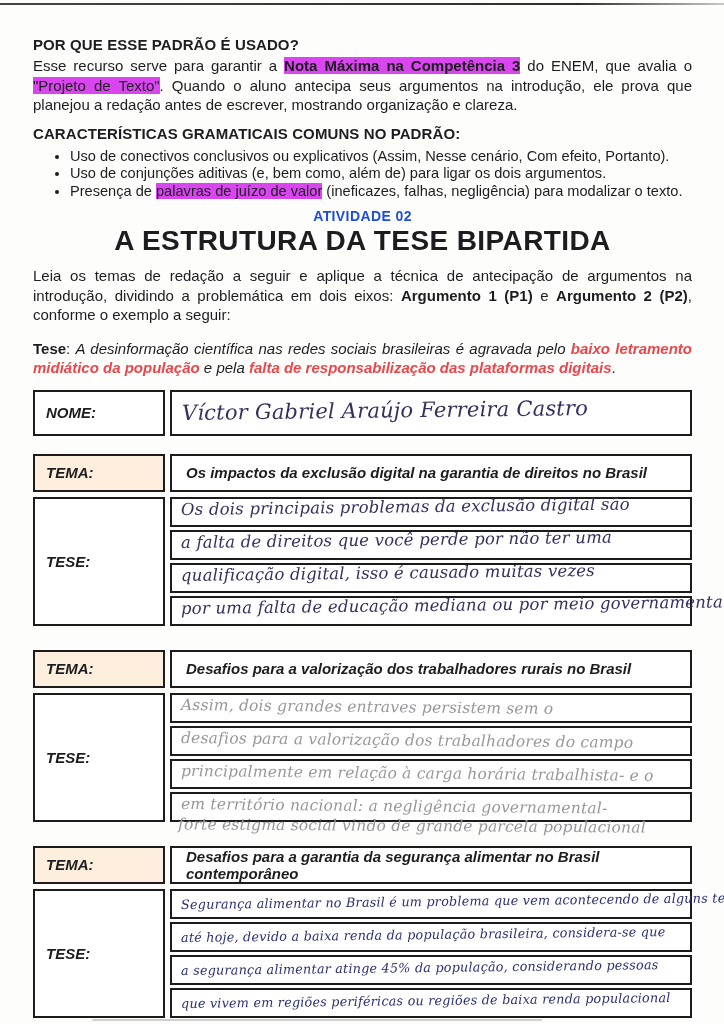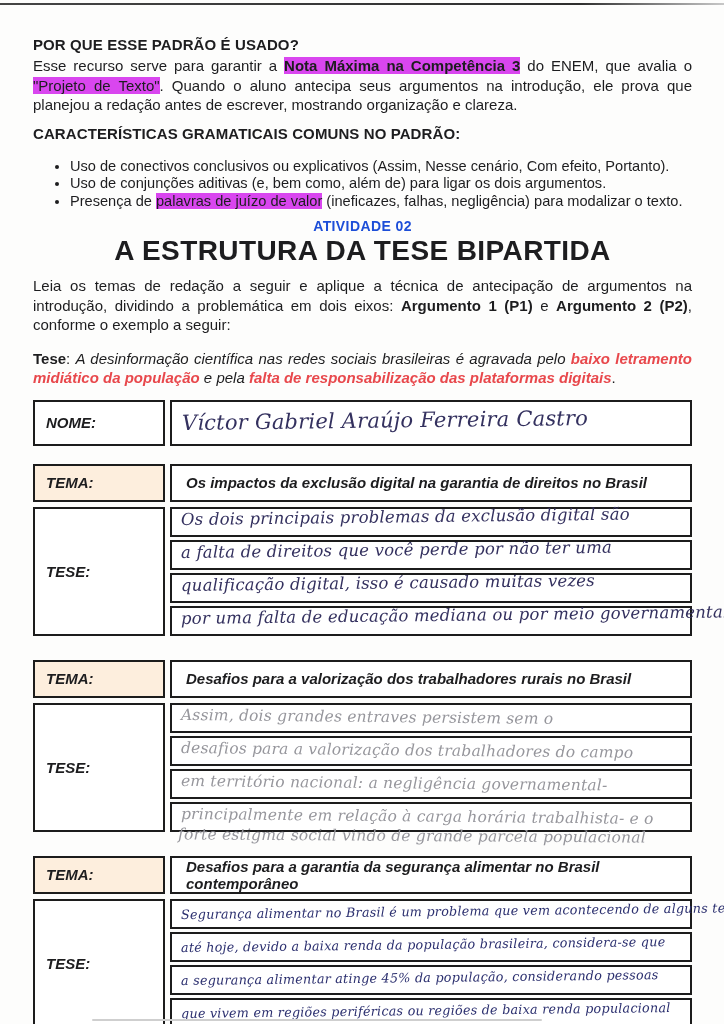--- a/index.html
+++ b/index.html
@@ -18,21 +18,21 @@
     background: #cfcfcf; border-radius: 2px;
   }
   .content { padding: 36px 32px 0 33px; }
 
   .h { font-size: 15px; font-weight: 700; margin: 0 0 3px; letter-spacing: .1px; }
   .p { font-size: 15px; line-height: 19.5px; text-align: justify; margin: 0 0 10px; }
   .b { font-weight: 700; }
   .hl { background: #d946ef; }
   .hl-peach { background: #fbe5c4; }
 
-  ul.features { margin: 16px 0 4px; padding-left: 37px; }
+  ul.features { margin: 6px 0 4px; padding-left: 37px; }
   ul.features li { font-size: 14.6px; line-height: 17.6px; text-align: justify; }
 
   .activity-label { text-align: center; color: #1d4ed8; font-weight: 700; font-size: 14px; margin: 8px 0 0; letter-spacing: .4px; }
   .doc-title { text-align: center; font-size: 28px; font-weight: 700; margin: 1px 0 9px; letter-spacing: .4px; }
 
   .example { font-size: 15px; line-height: 19.5px; margin: 14px 0 0; text-align: justify; }
   .it { font-style: italic; }
   .red-b { color: #e8484c; font-weight: 700; font-style: italic; }
 
   .cellbox { border: 2px solid #1c1c1c; background: #fff; }
@@ -141,24 +141,24 @@
       <div class="row tese-row">
         <div class="cellbox label-cell">TESE:</div>
         <div class="tese-lines">
           <div class="cellbox ruled">
               <span class="hw ink-pencil">Assim, dois grandes entraves persistem sem o</span>
             </div>
           <div class="cellbox ruled">
               <span class="hw ink-pencil">desafios para a valorização dos trabalhadores do campo</span>
             </div>
           <div class="cellbox ruled">
-              <span class="hw ink-pencil">em território nacional: a negligência governamental-</span>
+              <span class="hw ink-pencil">principalmente em relação à carga horária trabalhista- e o</span>
             </div>
           <div class="cellbox ruled">
-              <span class="hw ink-pencil">principalmente em relação à carga horária trabalhista- e o</span>
+              <span class="hw ink-pencil">em território nacional: a negligência governamental-</span>
             </div>
         </div>
         <span class="overflow-line">forte estigma social vindo de grande parcela populacional</span>
       </div>
     </div>
 
     <div class="tbl gap24">
       <div class="row tema-row">
         <div class="cellbox label-cell label-tema">TEMA:</div>
         <div class="cellbox content-cell">

